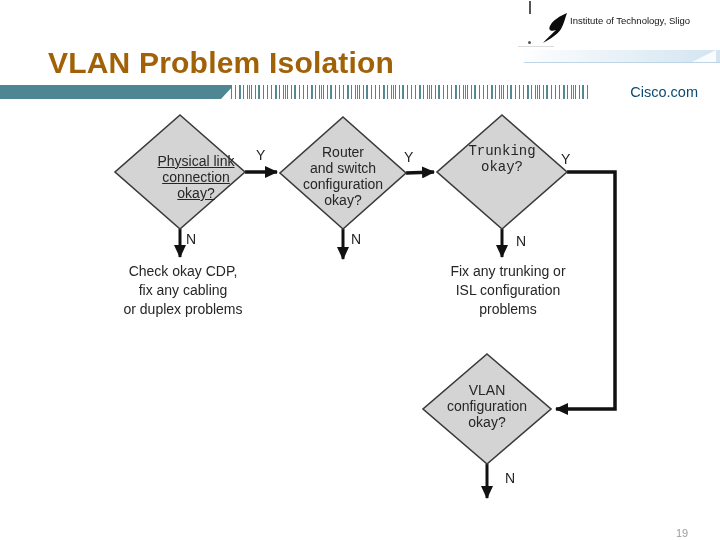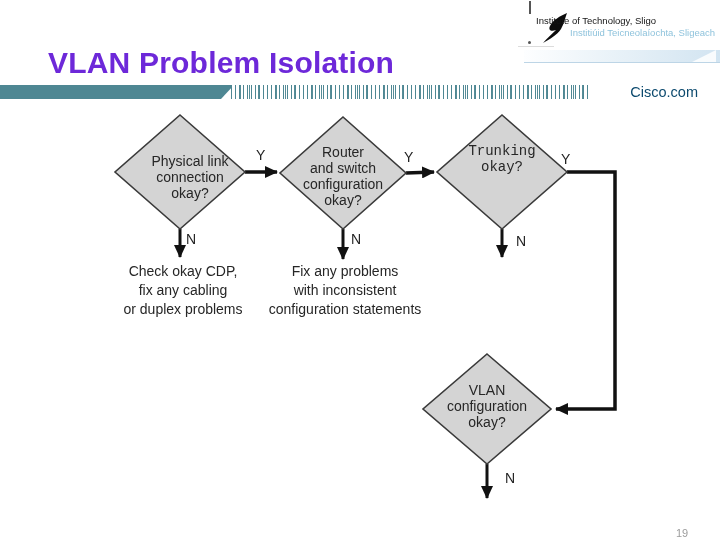--- a/index.html
+++ b/index.html
@@ -3,26 +3,26 @@
 <meta charset="utf-8">
 <style>
   html,body{margin:0;padding:0;background:#fff;}
   .slide{
     position:relative;width:720px;height:540px;background:#ffffff;
     font-family:"Liberation Sans",sans-serif;overflow:hidden;
   }
   
   .title{
     position:absolute;left:48px;top:46px;font-size:30px;font-weight:700;
-    color:#6d28d9;letter-spacing:.2px;white-space:nowrap;
+    color:#a16207;letter-spacing:.2px;white-space:nowrap;
   }
   .logo-tick{position:absolute;left:529px;top:1px;width:2px;height:13px;background:#555;}
   .logo-dot{position:absolute;left:528px;top:41px;width:3px;height:3px;background:#555;border-radius:50%;}
   .logo-swoosh{position:absolute;left:543px;top:13px;}
-  .logo-name-en{position:absolute;left:536px;top:15px;font-size:9.5px;color:#141414;white-space:nowrap;}
+  .logo-name-en{position:absolute;left:570px;top:15px;font-size:9.5px;color:#141414;white-space:nowrap;}
   .logo-name-ga{position:absolute;left:570px;top:27px;font-size:9.5px;color:#8fc3dc;white-space:nowrap;}
   .logo-underline{position:absolute;left:518px;top:46px;width:36px;height:1px;background:#dcdcdc;}
   .logo-bar{
     position:absolute;left:524px;top:50px;width:196px;height:12px;
     background:linear-gradient(90deg,#fdfeff 0%,#e9f2f8 45%,#d2e4f1 100%);
     border-bottom:1px solid #bdd5e6;
   }
   .logo-bar-wedge{
     position:absolute;right:4px;top:0;width:24px;height:12px;background:#fff;
     clip-path:polygon(100% 0,100% 100%,0 100%);opacity:.85;
@@ -58,21 +58,20 @@
 <div class="slide">
 
   <div class="title">VLAN Problem Isolation</div>
 
   <div class="logo-tick"></div>
   <svg class="logo-swoosh" width="26" height="30" viewBox="0 0 26 30">
     <path d="M24,0 C17,3 10,7 7,13 C5,17 8,19 13,17 C9,21 4,25 0,30 C7,26 14,22 18,16 C21,11 22,5 24,0 Z" fill="#0c0c0c"></path>
   </svg>
   <div class="logo-dot"></div>
   <div class="logo-name-en">Institute of Technology, Sligo</div>
-  <div class="logo-name-ga">Institiúid Teicneolaíochta, Sligeach</div>
   <div class="logo-underline"></div>
   <div class="logo-bar">
     <div class="logo-bar-wedge"></div>
   </div>
 
   <div class="rule-solid"></div>
   <div class="rule-stripes"></div>
   <div class="cisco-label">Cisco.com</div>
 
   <svg class="flow-svg" viewBox="0 0 720 540">
@@ -89,21 +88,21 @@
     <line x1="343" y1="229" x2="343" y2="259" stroke="#111" stroke-width="3" marker-end="url(#arrow)"></line>
     <line x1="502" y1="229" x2="502" y2="257" stroke="#111" stroke-width="3" marker-end="url(#arrow)"></line>
     <line x1="487" y1="464" x2="487" y2="498" stroke="#111" stroke-width="3" marker-end="url(#arrow)"></line>
 
     <polygon points="180,115 245,172 180,229 115,172" fill="#d4d4d4" stroke="#3a3a3a" stroke-width="1.6"></polygon>
     <polygon points="343,117 406,173 343,229 280,173" fill="#d4d4d4" stroke="#3a3a3a" stroke-width="1.6"></polygon>
     <polygon points="502,115 567,172 502,229 437,172" fill="#d4d4d4" stroke="#3a3a3a" stroke-width="1.6"></polygon>
     <polygon points="487,354 551,409 487,464 423,409" fill="#d4d4d4" stroke="#3a3a3a" stroke-width="1.6"></polygon>
   </svg>
 
-  <div class="node-label" style="left:120px;top:153px;">Physical link
+  <div class="node-label" style="left:126px;top:153px;text-decoration:underline;">Physical link
 connection
 okay?</div>
   <div class="node-label" style="left:273px;top:144px;">Router
 and switch
 configuration
 okay?</div>
   <div class="node-label" style="left:432px;top:143px;font-family:Liberation Mono, monospace;">Trunking
 okay?</div>
   <div class="node-label" style="left:417px;top:382px;">VLAN
 configuration
@@ -113,19 +112,19 @@
   <div class="yn" style="left:404px;top:149px;">Y</div>
   <div class="yn" style="left:561px;top:151px;">Y</div>
   <div class="yn" style="left:186px;top:231px;">N</div>
   <div class="yn" style="left:351px;top:231px;">N</div>
   <div class="yn" style="left:516px;top:233px;">N</div>
   <div class="yn" style="left:505px;top:470px;">N</div>
 
   <div class="action-label" style="left:88px;top:262px;">Check okay CDP,
 fix any cabling
 or duplex problems</div>
-  <div class="action-label" style="left:250px;top:262px;">Fix any problems
-with inconsistent
-configuration statements</div>
+  <div class="action-label" style="left:413px;top:262px;">Fix any trunking or
+ISL configuration
+problems</div>
 
   <div class="page-number">19</div>
 
 </div>
 
 </body></html>

